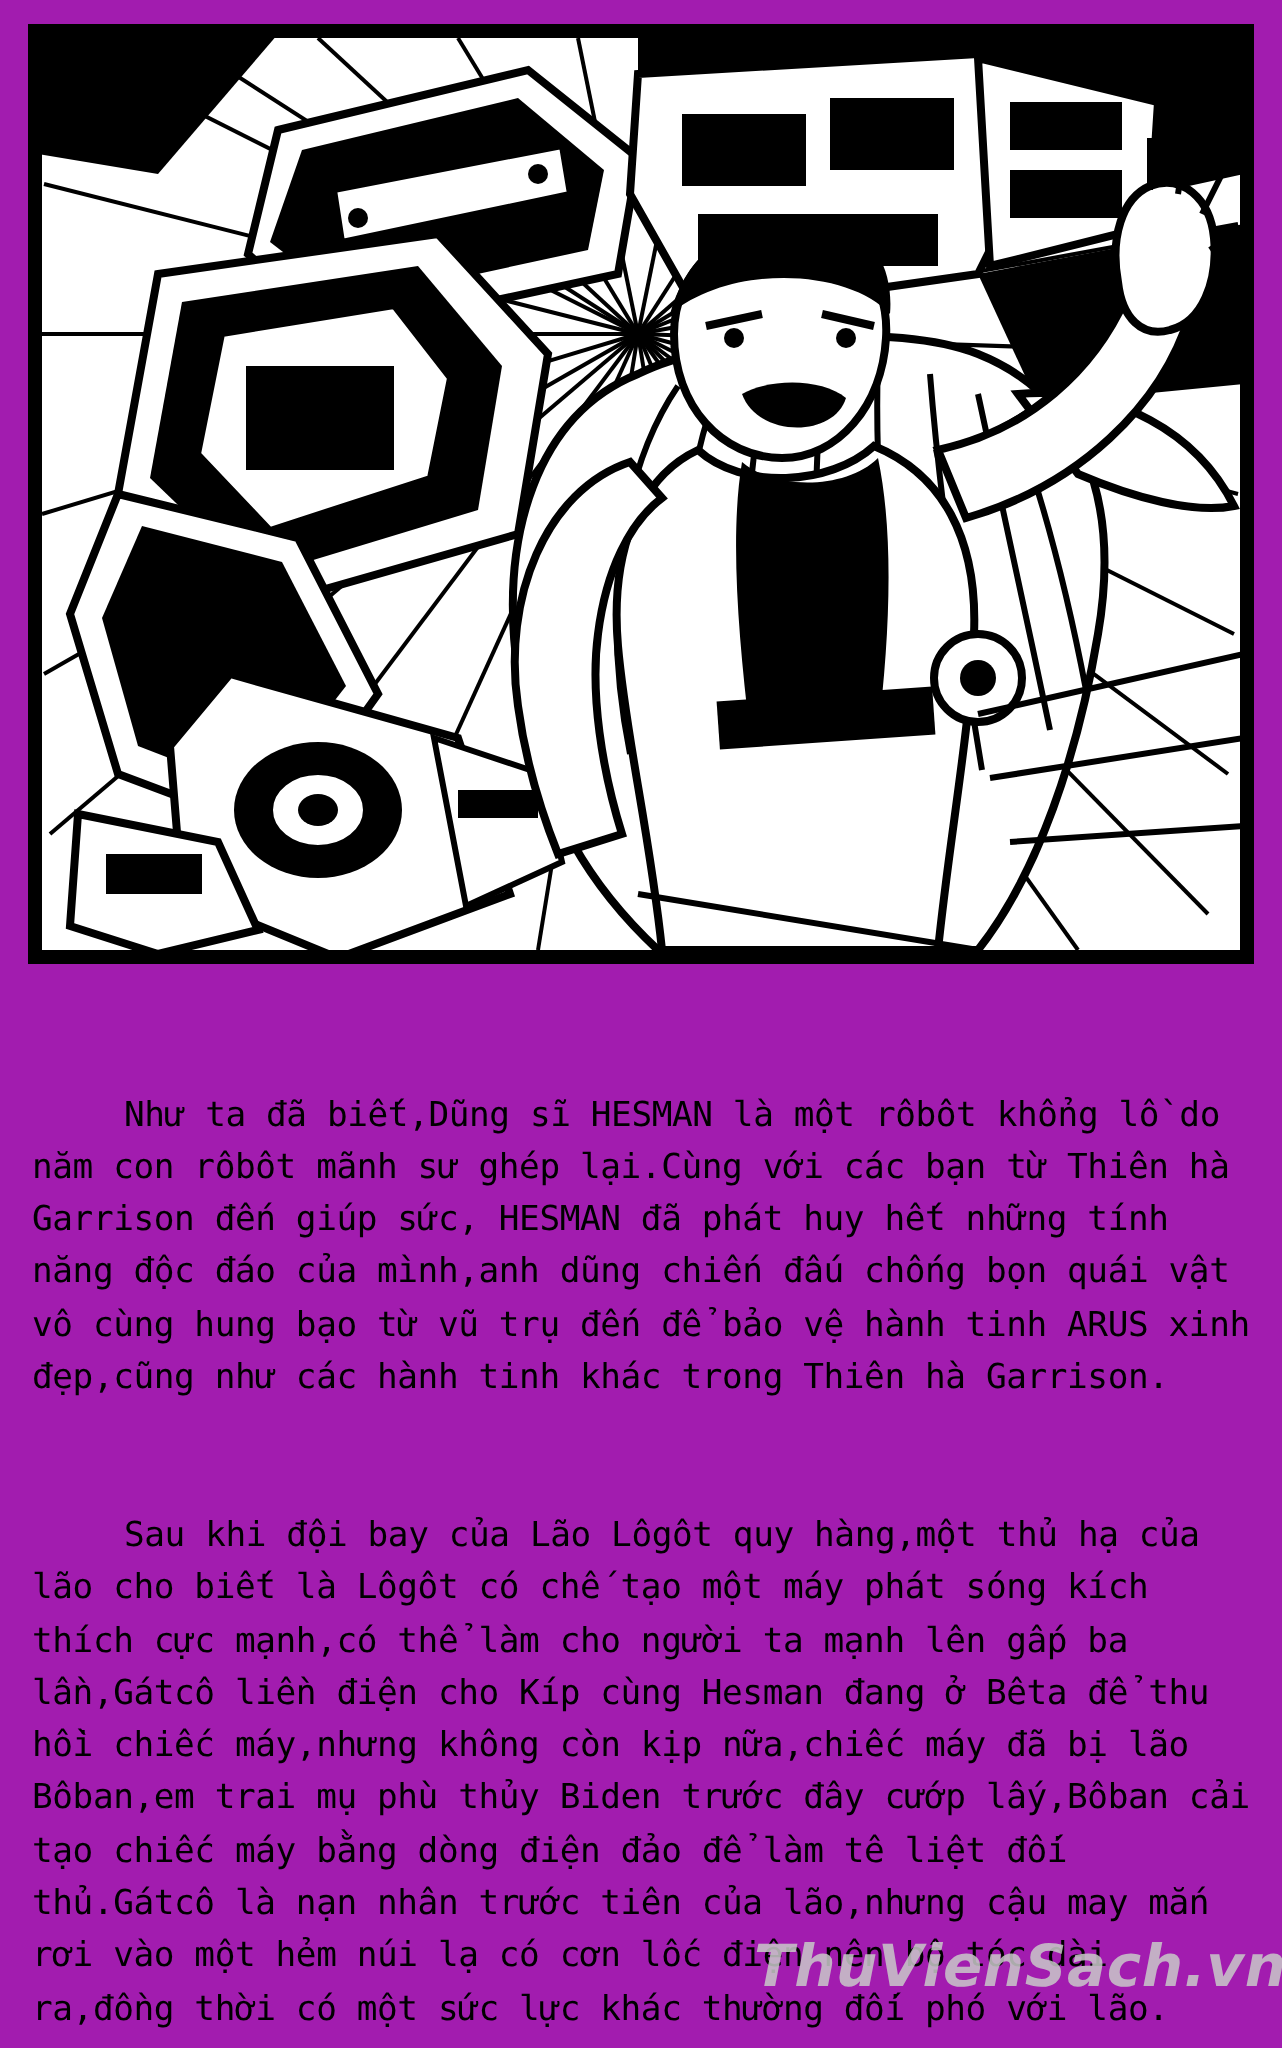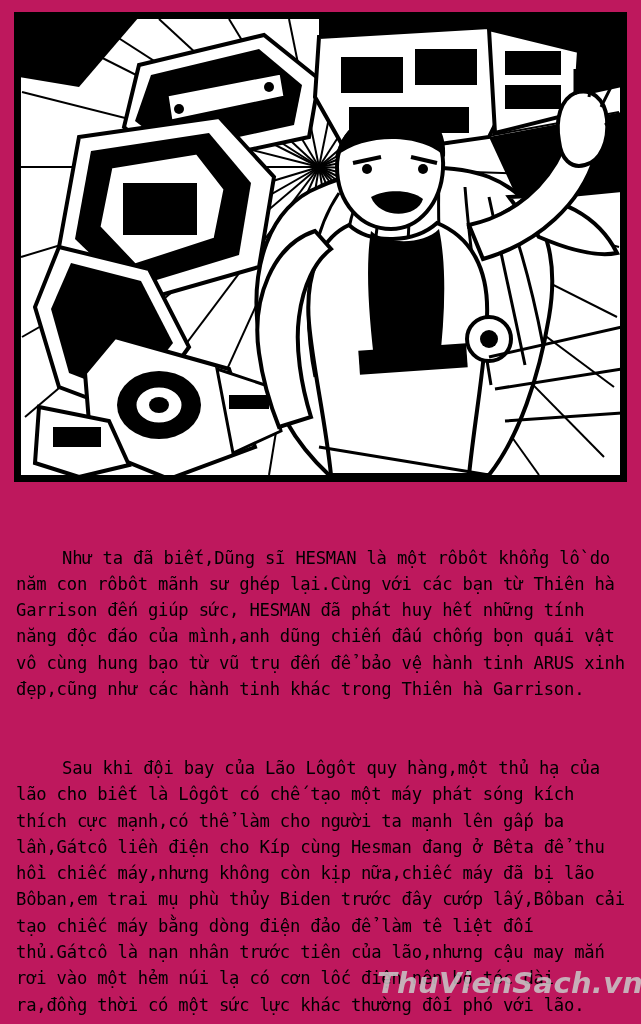--- a/index.html
+++ b/index.html
@@ -11,21 +11,21 @@
     width: 641px;
     height: 1024px;
     overflow: hidden;
     font-family: "DejaVu Sans Mono", monospace;
     color: #000000;
   }
   .page {
     position: relative;
     width: 641px;
     height: 1024px;
-    background: #be185d;
+    background: #a21caf;
   }
 
   
   .panel {
     position: absolute;
     left: 14px;
     top: 12px;
     width: 613px;
     height: 470px;
     background: #ffffff;

